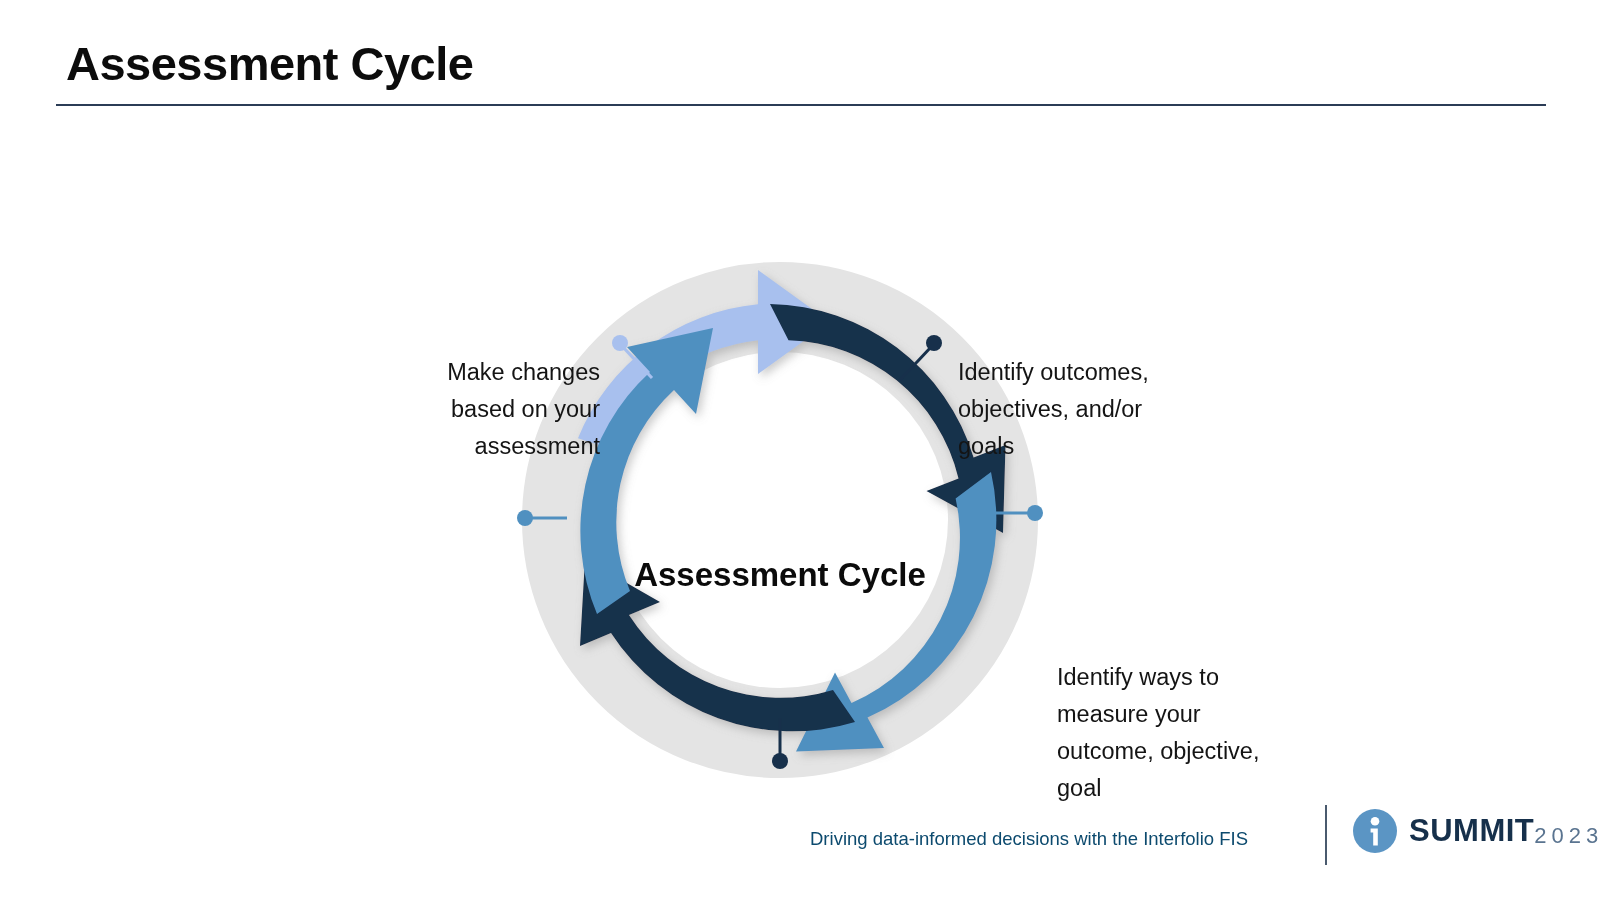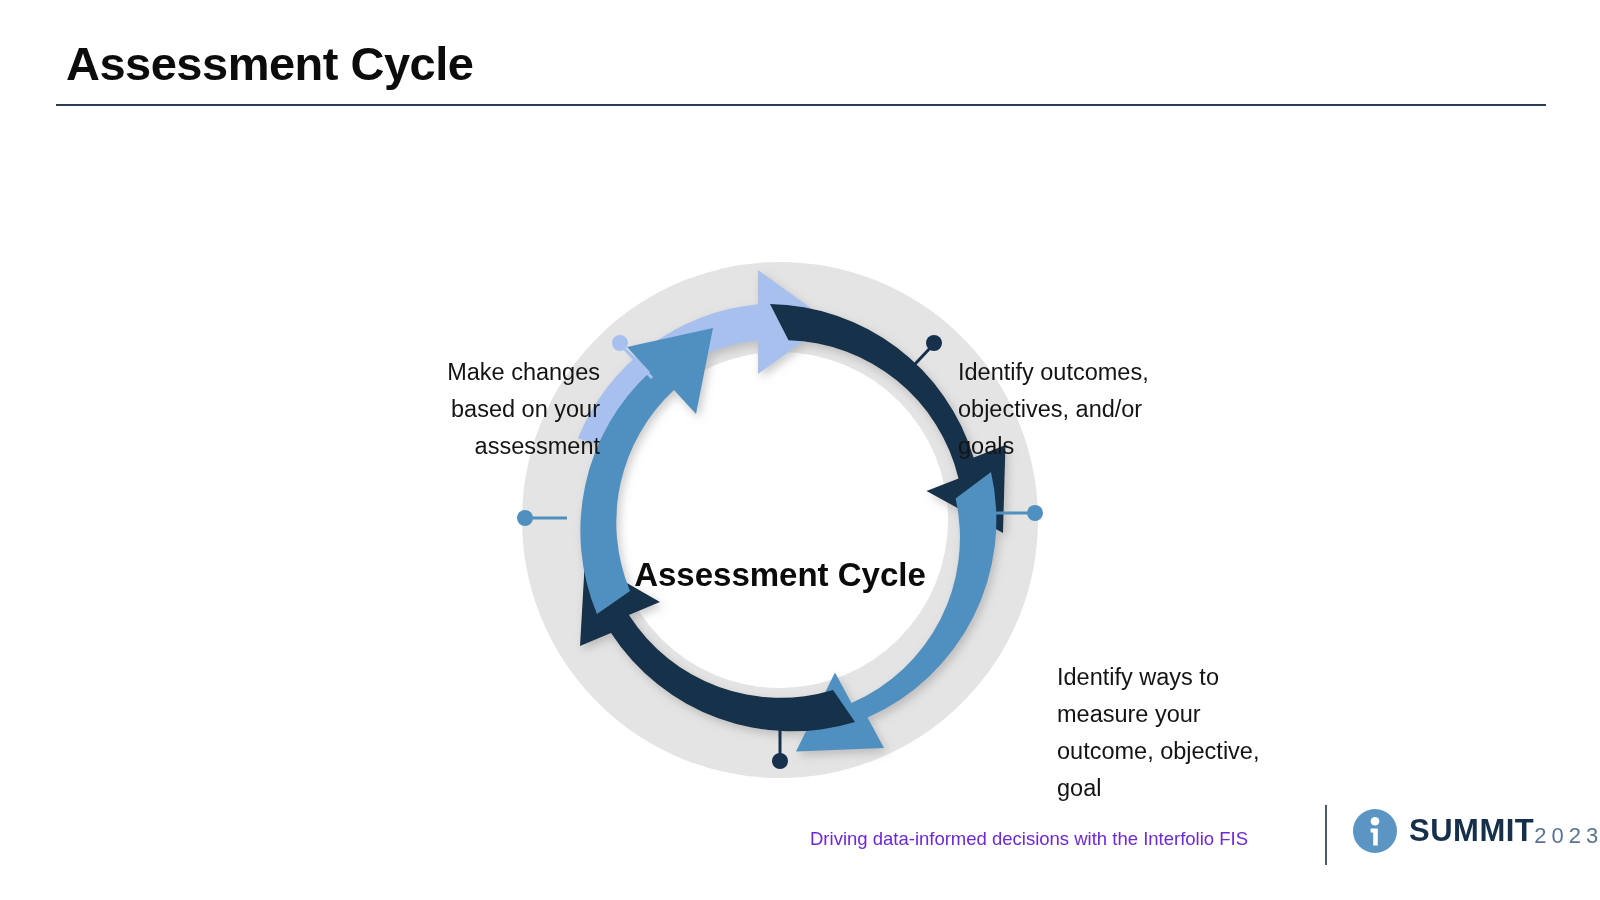--- a/index.html
+++ b/index.html
@@ -99,21 +99,21 @@
     width: 280px;
     text-align: center;
   }
 
   
   #footer-tagline {
     position: absolute;
     left: 810px;
     top: 828px;
     font-size: 18.5px;
-    color: #6d28d9;
+    color: #0c4a6e;
     white-space: nowrap;
   }
   #footer-divider {
     position: absolute;
     left: 1325px;
     top: 805px;
     width: 2px;
     height: 60px;
     background: #4a5a6e;
   }

